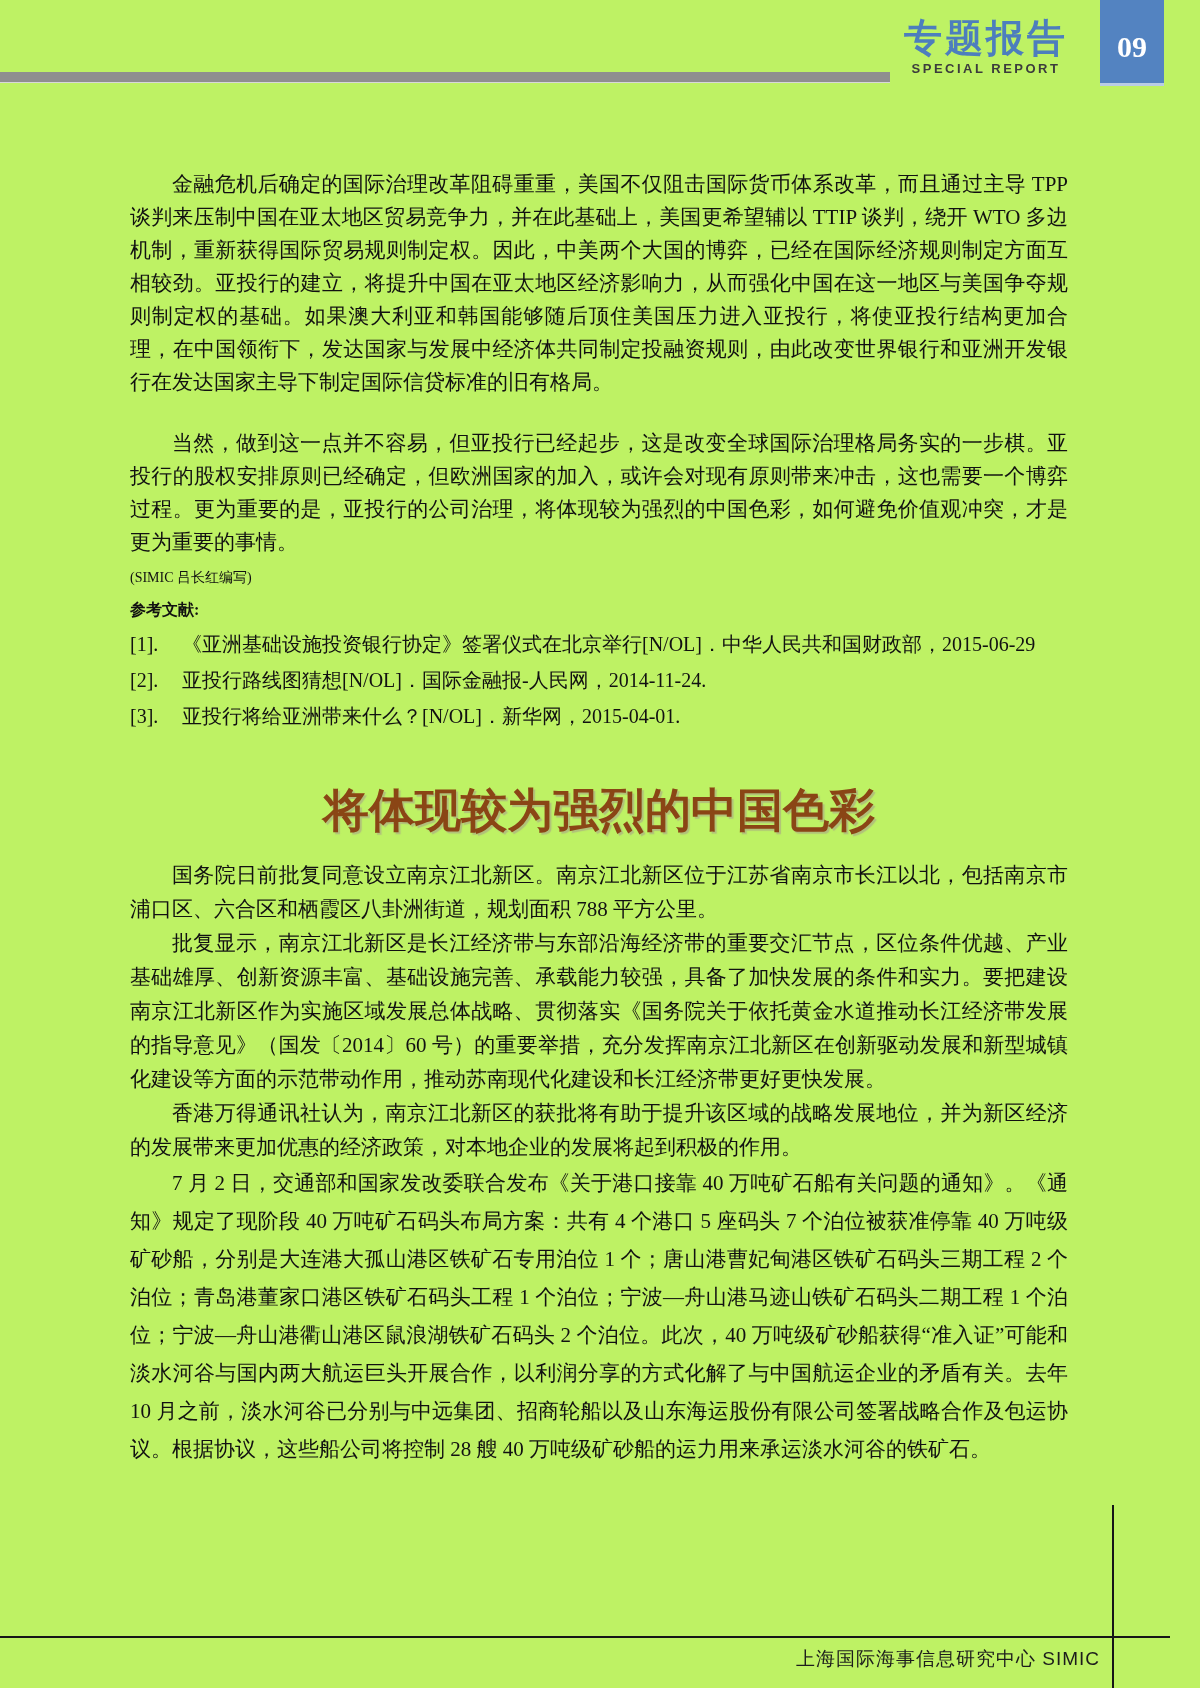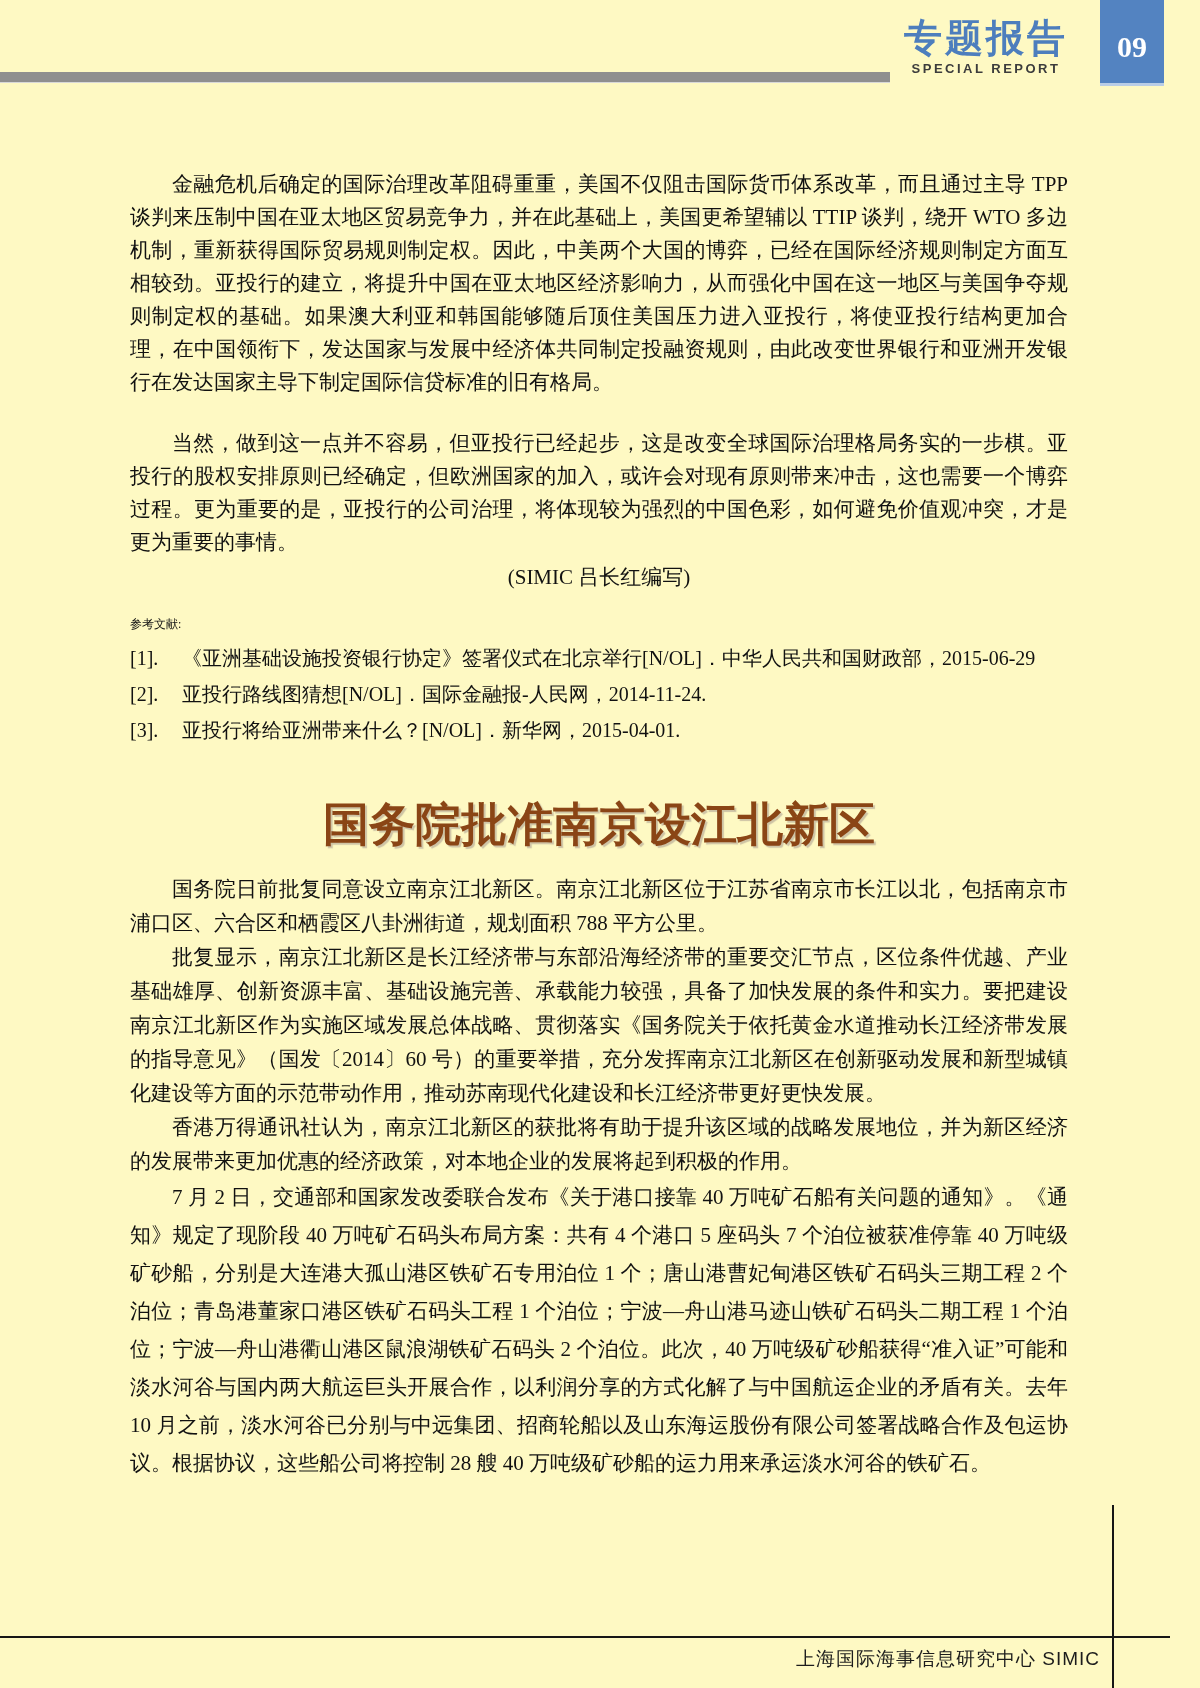--- a/index.html
+++ b/index.html
@@ -1,21 +1,21 @@
 <!DOCTYPE html>
 <html><head>
 <meta charset="utf-8">
 <style>
   * { margin:0; padding:0; box-sizing:border-box; }
   html,body { background:#ffffff; }
   .page {
     position:relative;
     width:1200px;
     height:1688px;
-    background:#fef9c3;
+    background:#bef264;
     overflow:hidden;
     font-family:"Liberation Serif","DejaVu Serif",serif;
     color:#111111;
     padding-left:40px;
   }
 
   
   .gray-bar {
     position:absolute; left:0; top:72px;
     width:890px; height:11px;
@@ -63,29 +63,28 @@
     position:absolute; left:130px; top:140px; width:938px;
   }
   .para {
     font-size:21px;
     line-height:33px;
     text-align:justify;
     text-indent:2em;
     margin-top:28px;
   }
   .byline {
-    font-size:21px;
+    font-size:14px;
     line-height:33px;
-    text-align:center;
+    text-align:left;
     margin-top:2px;
   }
   .refs-heading {
-    margin-top:14px;
-    font-size:12px;
-    font-weight:normal;
+    font-size:16px;
+    font-weight:bold;
     line-height:32px;
   }
   .ref-item {
     display:flex;
     font-size:20px;
     line-height:36px;
   }
   .ref-label { flex:none; width:52px; }
   .ref-text  { flex:1; }
 
@@ -150,21 +149,21 @@
     </div>
     <div class="ref-item">
       <span class="ref-label">[2].</span>
       <span class="ref-text">亚投行路线图猜想[N/OL]．国际金融报-人民网，2014-11-24.</span>
     </div>
     <div class="ref-item">
       <span class="ref-label">[3].</span>
       <span class="ref-text">亚投行将给亚洲带来什么？[N/OL]．新华网，2015-04-01.</span>
     </div>
 
-    <h1 class="section-title" id="title-1">国务院批准南京设江北新区</h1>
+    <h1 class="section-title" id="title-1">将体现较为强烈的中国色彩</h1>
     <p class="para-mid">国务院日前批复同意设立南京江北新区。南京江北新区位于江苏省南京市长江以北，包括南京市浦口区、六合区和栖霞区八卦洲街道，规划面积 788 平方公里。</p>
     <p class="para-mid">批复显示，南京江北新区是长江经济带与东部沿海经济带的重要交汇节点，区位条件优越、产业基础雄厚、创新资源丰富、基础设施完善、承载能力较强，具备了加快发展的条件和实力。要把建设南京江北新区作为实施区域发展总体战略、贯彻落实《国务院关于依托黄金水道推动长江经济带发展的指导意见》（国发〔2014〕60 号）的重要举措，充分发挥南京江北新区在创新驱动发展和新型城镇化建设等方面的示范带动作用，推动苏南现代化建设和长江经济带更好更快发展。</p>
     <p class="para-mid">香港万得通讯社认为，南京江北新区的获批将有助于提升该区域的战略发展地位，并为新区经济的发展带来更加优惠的经济政策，对本地企业的发展将起到积极的作用。</p>
 
     <p class="para-last">7 月 2 日，交通部和国家发改委联合发布《关于港口接靠 40 万吨矿石船有关问题的通知》。《通知》规定了现阶段 40 万吨矿石码头布局方案：共有 4 个港口 5 座码头 7 个泊位被获准停靠 40 万吨级矿砂船，分别是大连港大孤山港区铁矿石专用泊位 1 个；唐山港曹妃甸港区铁矿石码头三期工程 2 个泊位；青岛港董家口港区铁矿石码头工程 1 个泊位；宁波—舟山港马迹山铁矿石码头二期工程 1 个泊位；宁波—舟山港衢山港区鼠浪湖铁矿石码头 2 个泊位。此次，40 万吨级矿砂船获得“准入证”可能和淡水河谷与国内两大航运巨头开展合作，以利润分享的方式化解了与中国航运企业的矛盾有关。去年 10 月之前，淡水河谷已分别与中远集团、招商轮船以及山东海运股份有限公司签署战略合作及包运协议。根据协议，这些船公司将控制 28 艘 40 万吨级矿砂船的运力用来承运淡水河谷的铁矿石。</p>
 
   </div>
 
   <div class="right-rule"></div>
   <div class="footer-rule"></div>

